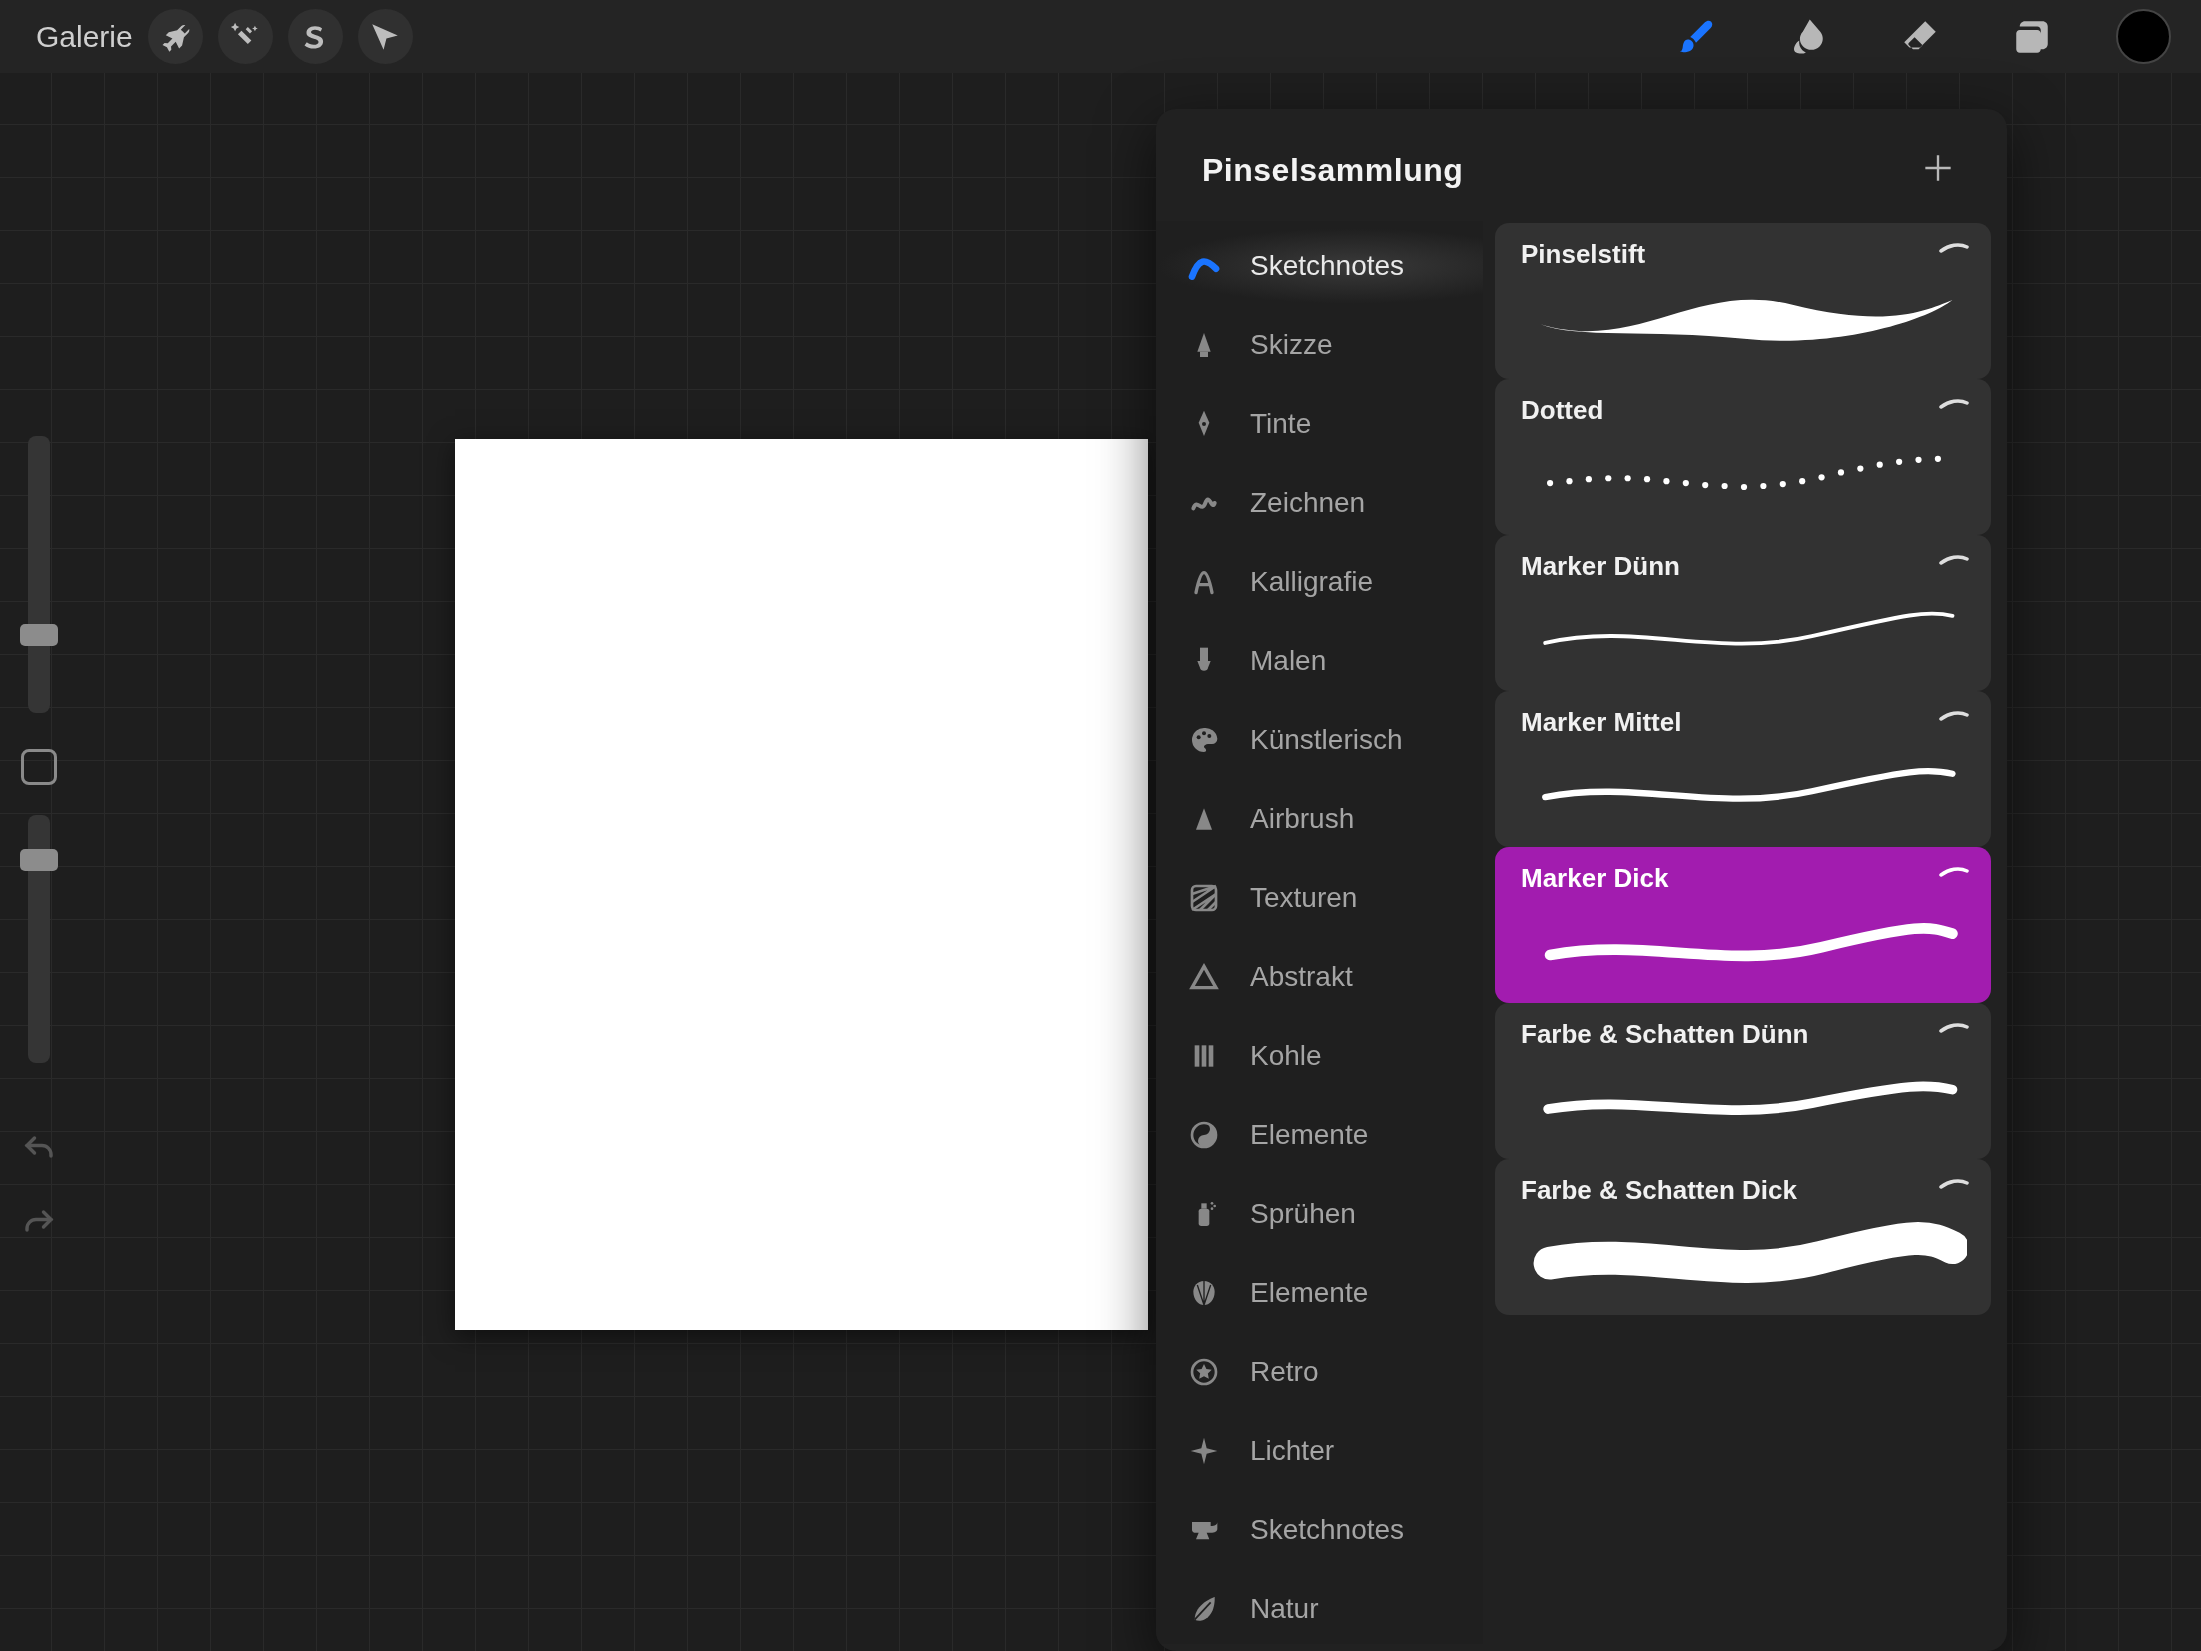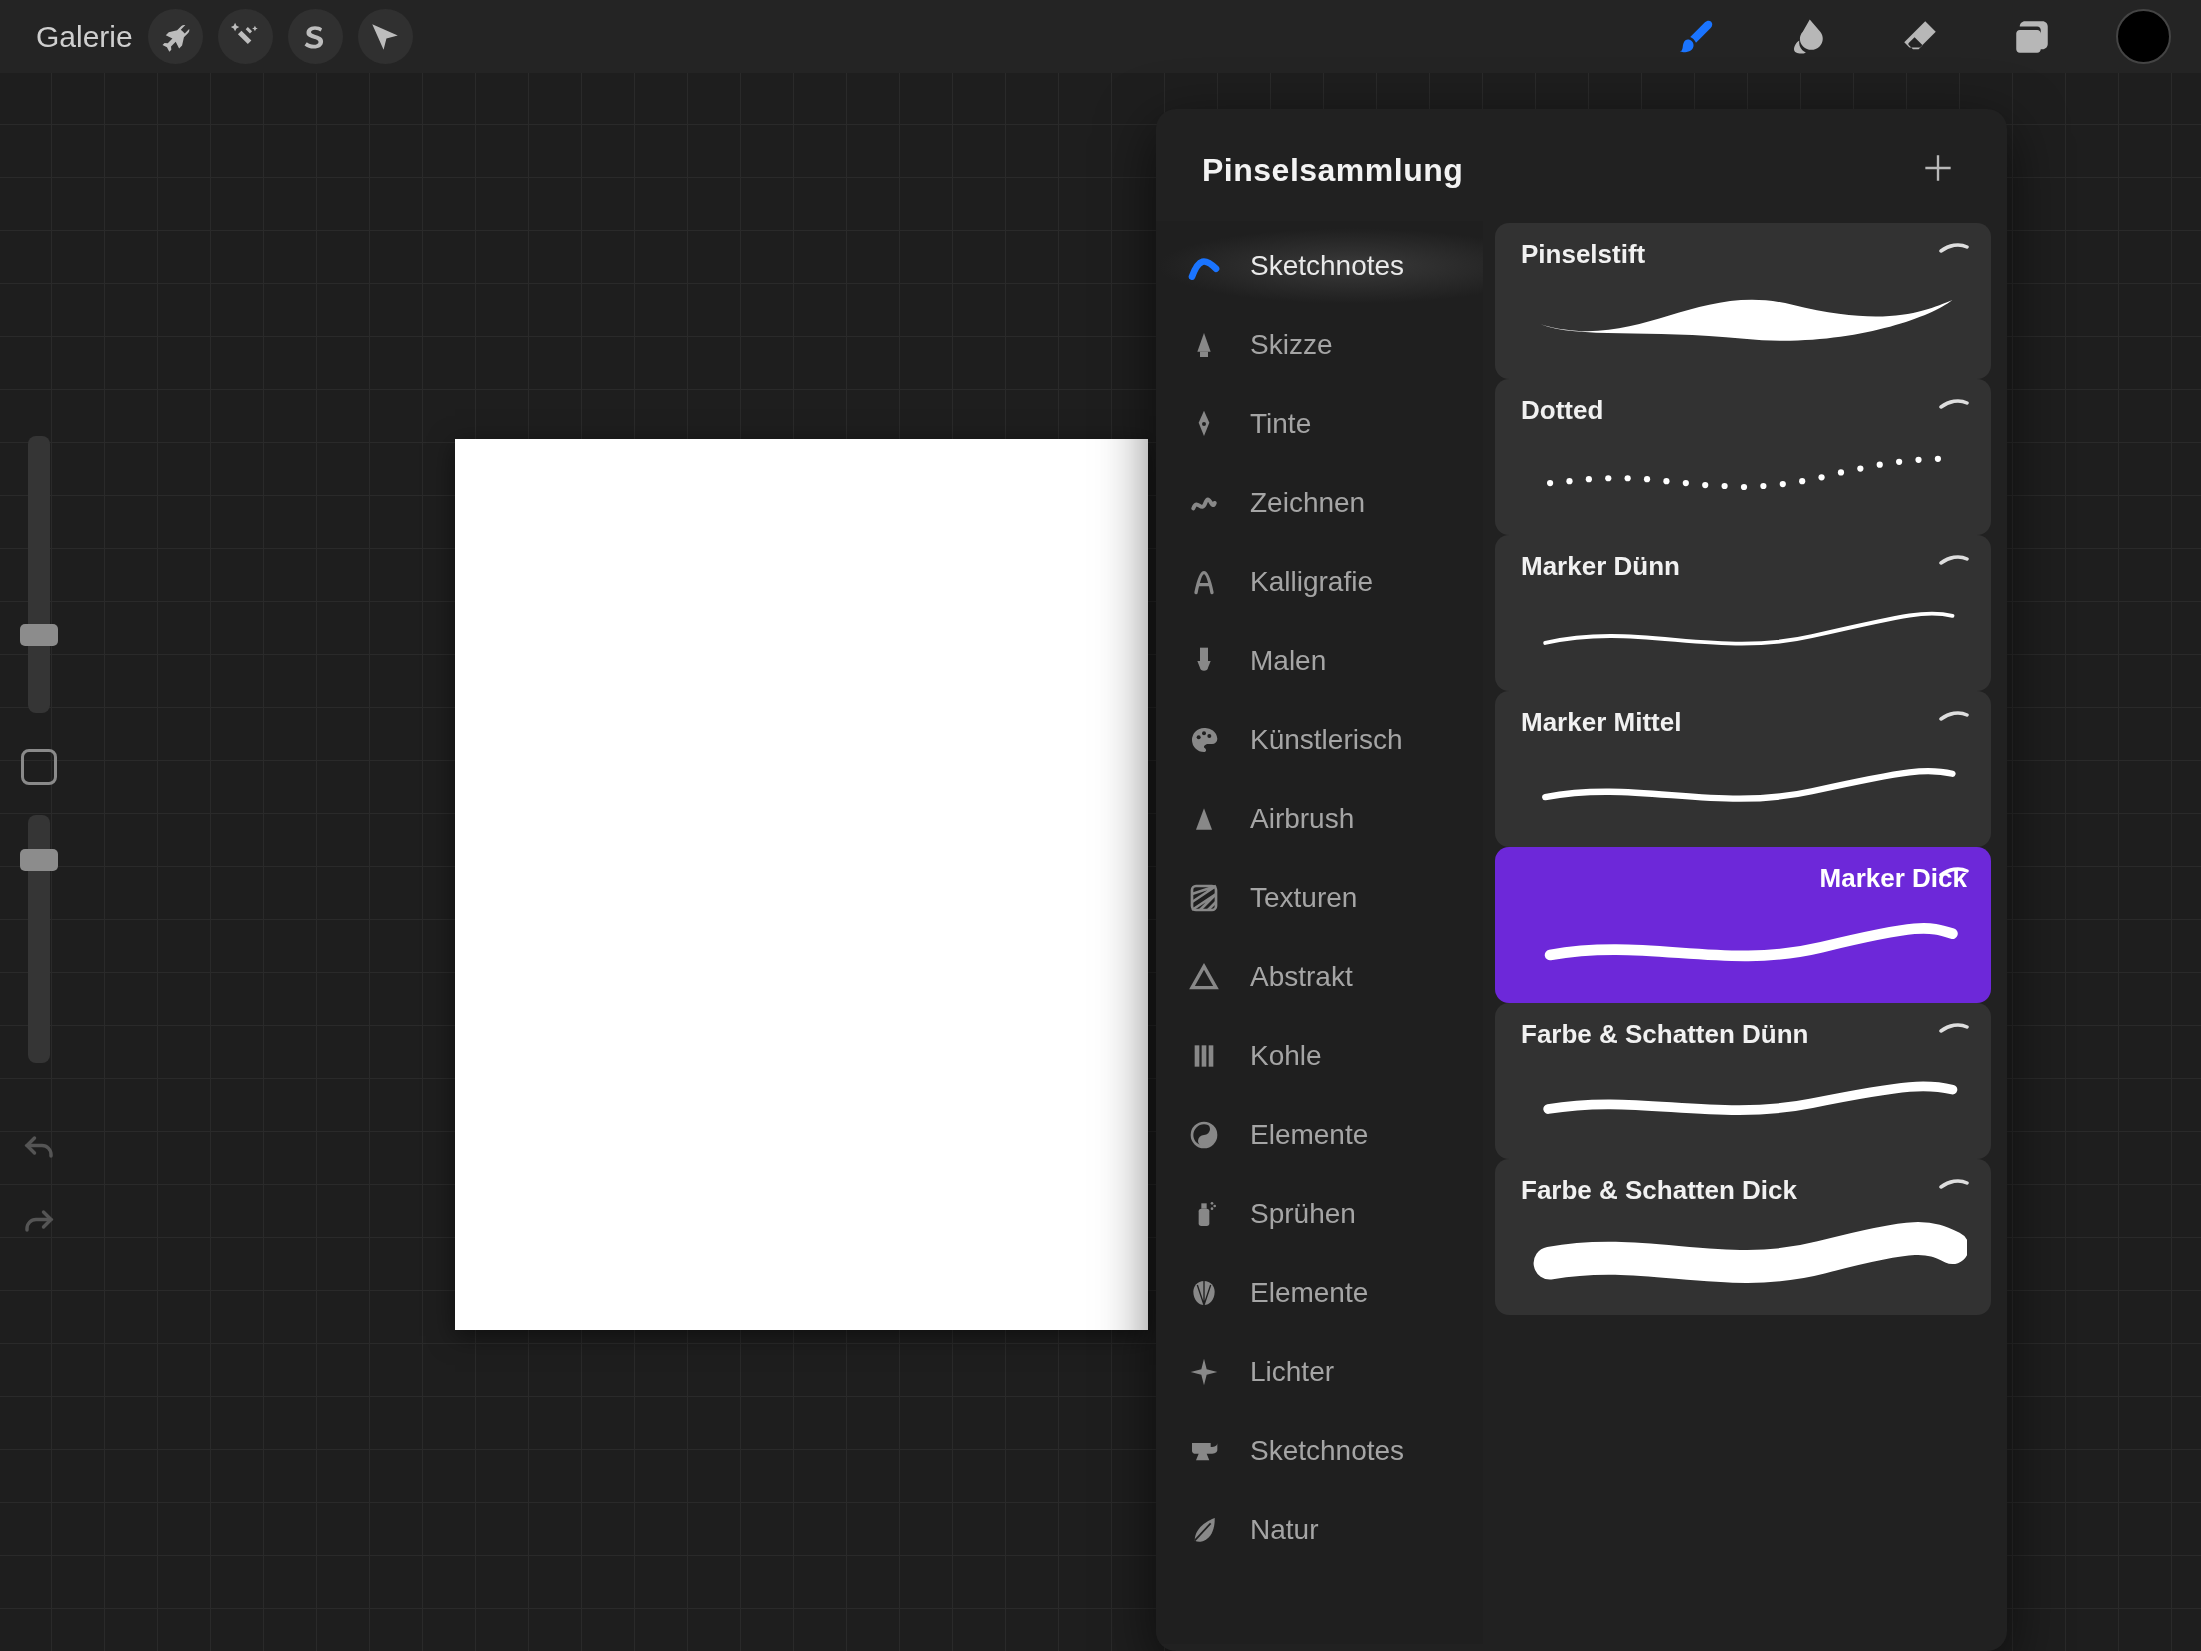--- a/index.html
+++ b/index.html
@@ -136,21 +136,21 @@
     padding: 2px 16px 20px 12px;
     overflow-y: auto;
   }
   .brush-card {
     background: #323232;
     border-radius: 14px;
     padding: 16px 24px 10px 26px;
     position: relative;
     height: 156px;
   }
-  .brush-card.selected { background: #6d28d9; text-align: right; }
+  .brush-card.selected { background: #a21caf; }
   .brush-name {
     font-size: 26px; font-weight: 600; color: #f1f1f1;
   }
   .brush-card.selected .brush-name { color:#fff; }
   .brush-swipe {
     position: absolute; top: 18px; right: 22px;
     color: #dedede;
   }
   .brush-swipe svg { width: 30px; height: 14px; }
   .brush-card.selected .brush-swipe { color:#fff; }
@@ -354,20 +354,28 @@
           </span>
           <span>Sprühen</span>
         </div>
         <div class="cat-item">
           <span class="ico">
             <svg viewBox="0 0 24 24">
               <use href="#ic-shell"></use>
             </svg>
           </span>
           <span>Elemente</span>
+        </div>
+        <div class="cat-item">
+          <span class="ico">
+            <svg viewBox="0 0 24 24">
+              <use href="#ic-star-circle"></use>
+            </svg>
+          </span>
+          <span>Retro</span>
         </div>
         <div class="cat-item">
           <span class="ico">
             <svg viewBox="0 0 24 24">
               <use href="#ic-sparkle"></use>
             </svg>
           </span>
           <span>Lichter</span>
         </div>
         <div class="cat-item">

